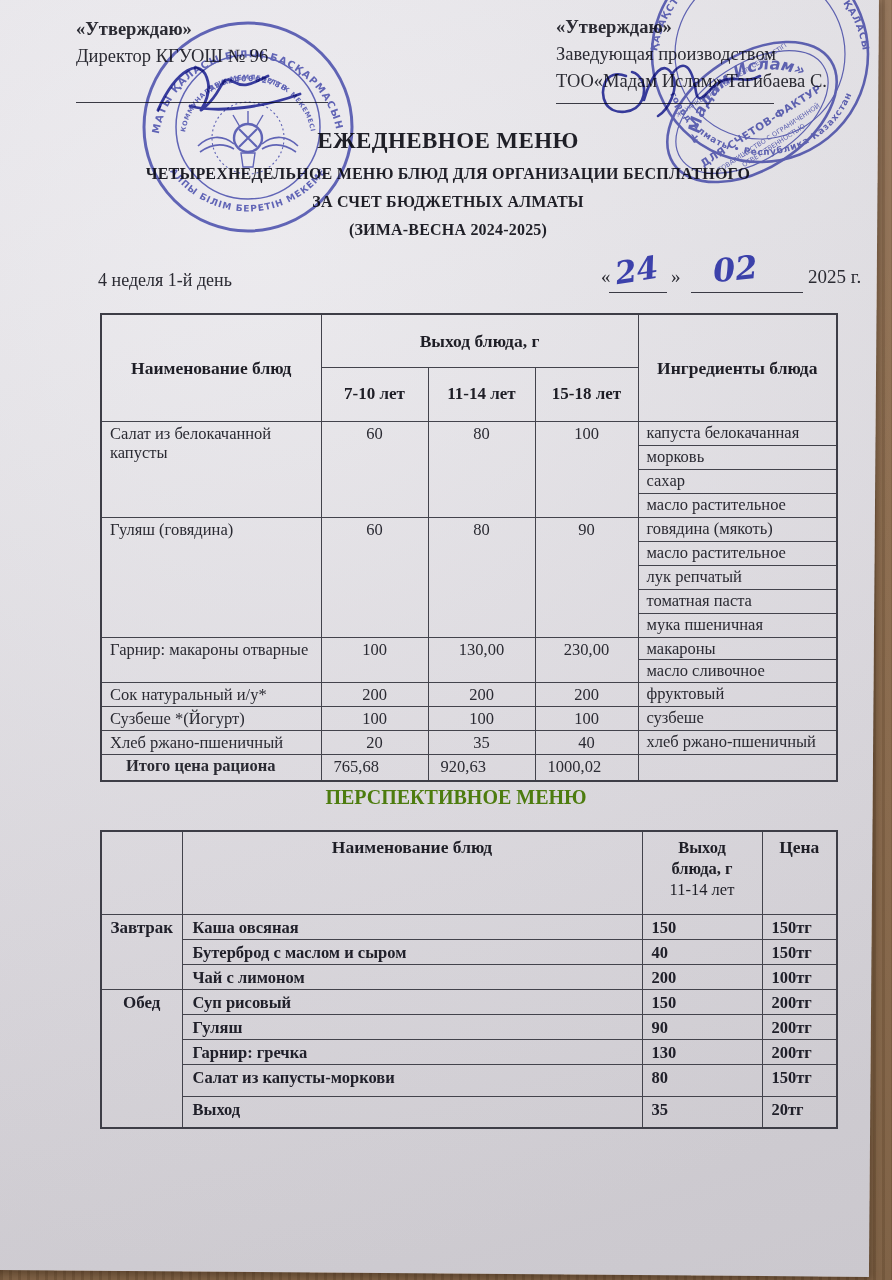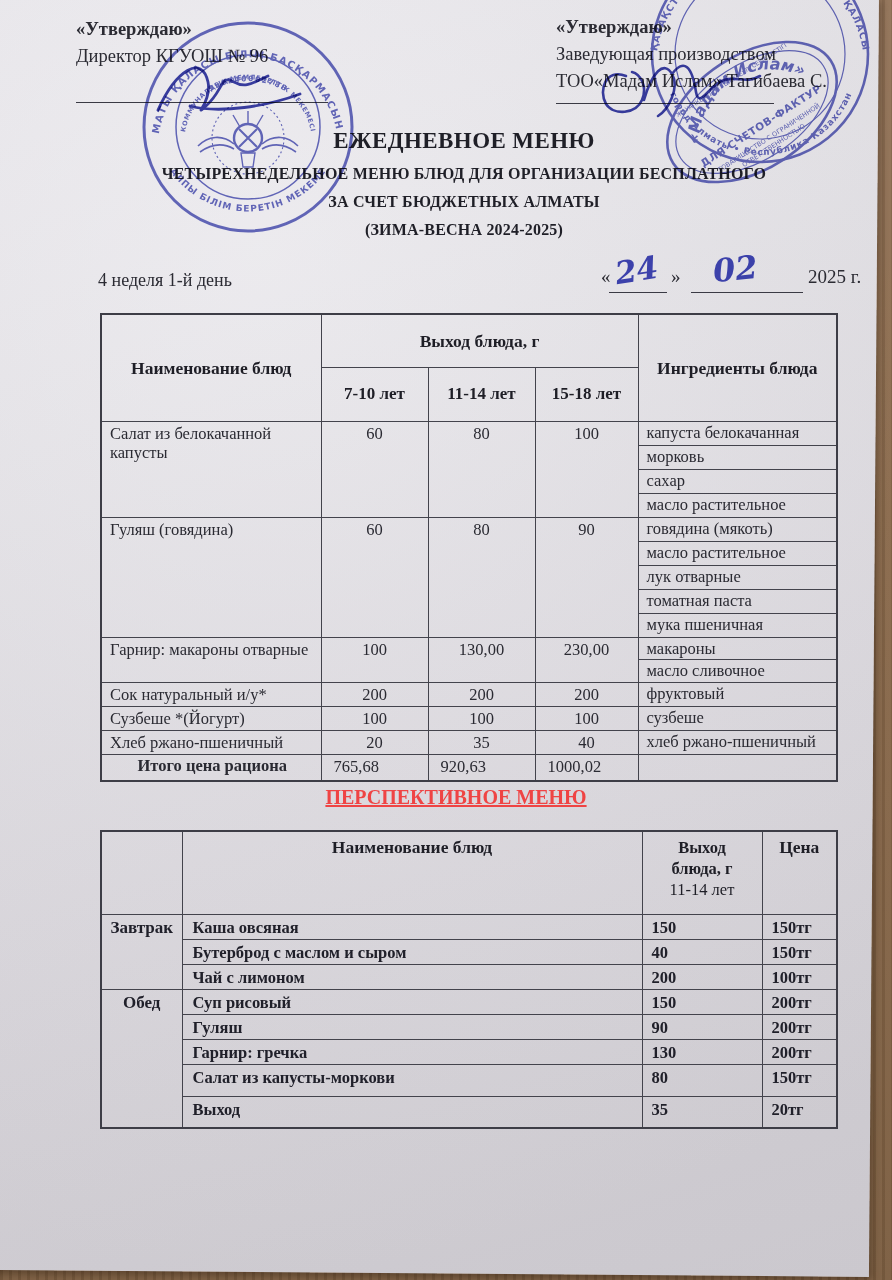--- a/index.html
+++ b/index.html
@@ -18,21 +18,21 @@
     box-shadow:2px 3px 9px rgba(40,25,10,.45);
   }
   .paper::after{content:"";position:absolute;inset:0;
     background:radial-gradient(120% 80% at 30% 20%,rgba(255,255,255,.25),rgba(0,0,0,.05));}
   .abs{position:absolute;}
   
   .approve{font-size:18.5px;line-height:27px;color:#2b2b33;}
   .approve .hd{font-weight:700;}
   .sigline{border-bottom:1.6px solid #3a3a44;height:0;}
   
-  .titles{left:64px;top:128px;width:800px;text-align:center;color:#1f1f27;font-weight:700;}
+  .titles{left:48px;top:128px;width:800px;text-align:center;color:#1f1f27;font-weight:700;}
   .t-main{font-size:23px;letter-spacing:.4px;margin-bottom:6px;}
   .t-sub{font-size:16px;line-height:28px;letter-spacing:.2px;}
   .week{left:98px;top:270px;font-size:18px;color:#2b2b33;}
   
   .dpr{font-size:19px;color:#2b2b33;}
   .slot{border-bottom:1.8px solid #3a3a44;}
   .hand{font-family:"DejaVu Serif",serif;font-style:italic;font-weight:700;
         color:#2e34a6;opacity:.92;}
   
   table{border-collapse:collapse;table-layout:fixed;color:#2a2a32;}
@@ -43,33 +43,33 @@
   th{font-weight:700;color:#1e1e26;text-align:center;vertical-align:middle;}
   .t1 .hrow1 th{height:50px;font-size:17.5px;}
   .t1 .hrow2 th{height:51px;font-size:17px;}
   .t1 td.name{text-align:left;padding-left:8px;padding-top:2px;}
   .t1 td.num{text-align:center;padding-top:2px;}
   .t1 td.ing{text-align:left;padding-left:8px;height:21px;}
   .t1 tr.h23 td.ing{height:21px;}
   .t1 tr.h21 td.ing{height:19px;}
   .t1 td.one{height:20px;}
   .t1 tr.total td{font-size:16.5px;height:22px;}
-  .t1 tr.total td.lbl{font-weight:700;text-align:center;padding-left:8px;}
+  .t1 tr.total td.lbl{font-weight:700;text-align:left;padding-left:24px;}
   .t1 tr.total td.num{text-align:left;padding-left:12px;}
   .t2 th{vertical-align:top;padding-top:5px;font-size:17.5px;}
   .t2 .yield-h{font-size:16.5px;line-height:21px;}
   .t2 .yield-h .reg{font-weight:400;}
   .t2 td{font-weight:700;color:#20202a;padding-top:3px;}
   .t2 td.grp{text-align:center;font-size:17px;}
   .t2 td.nm{text-align:left;padding-left:10px;}
   .t2 td.wt,.t2 td.pr{text-align:left;padding-left:9px;}
   .t2 tr.r{height:25px;}
   .t2 tr.tall{height:32px;}
   .persp{left:56px;top:786px;width:800px;text-align:center;font-weight:700;
-         font-size:20px;color:#ef4444;text-decoration:underline;}
+         font-size:20px;color:#4d7c0f;}
   
   .ink{mix-blend-mode:multiply;}
   .stamp{opacity:.84;}
   .sig{opacity:.95;}
 </style>
 </head>
 <body>
 
 <div class="paper"></div>
 
@@ -146,21 +146,21 @@
     <td class="name" rowspan="5">Гуляш (говядина)</td>
     <td class="num" rowspan="5">60</td>
     <td class="num" rowspan="5">80</td>
     <td class="num" rowspan="5">90</td>
     <td class="ing">говядина (мякоть)</td>
   </tr>
   <tr class="h23">
         <td class="ing">масло растительное</td>
       </tr>
   <tr class="h23">
-        <td class="ing">лук отварные</td>
+        <td class="ing">лук репчатый</td>
       </tr>
   <tr class="h23">
         <td class="ing">томатная паста</td>
       </tr>
   <tr class="h23">
         <td class="ing">мука пшеничная</td>
       </tr>
 
   <tr class="h21">
     <td class="name" rowspan="2">Гарнир: макароны отварные</td>

